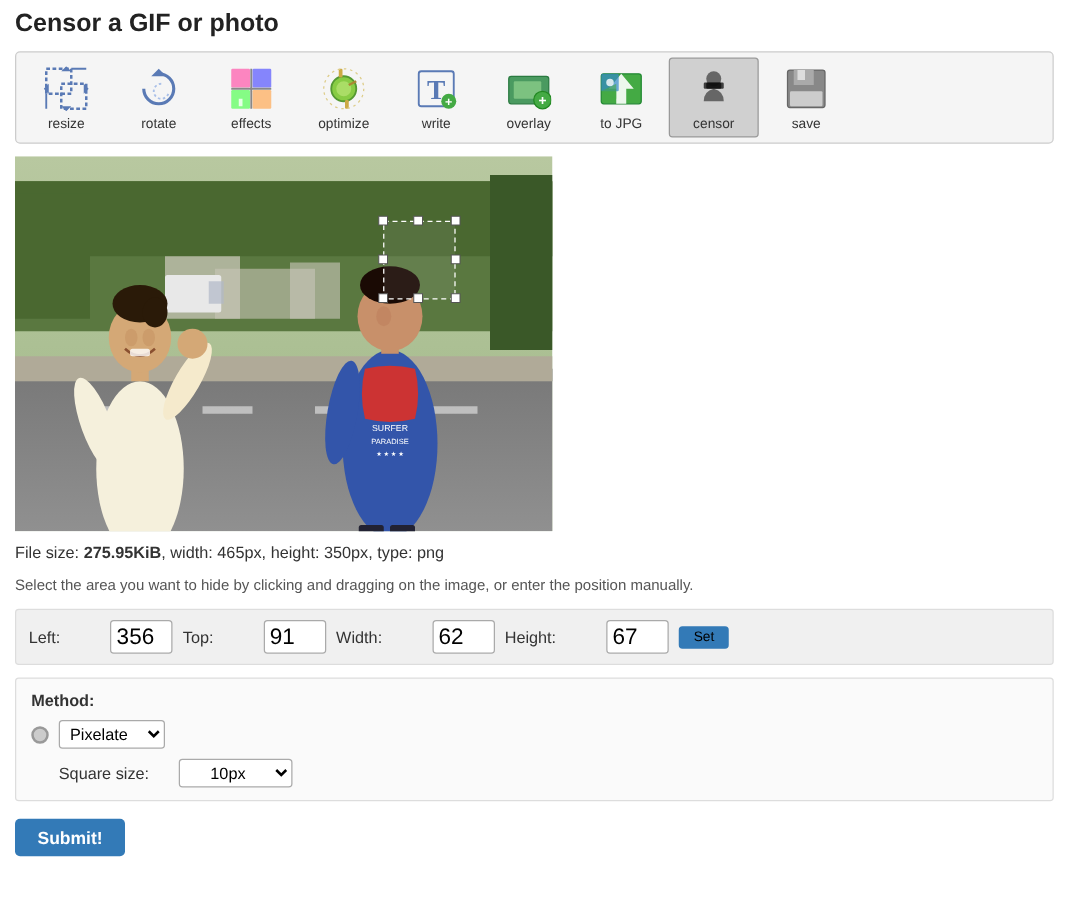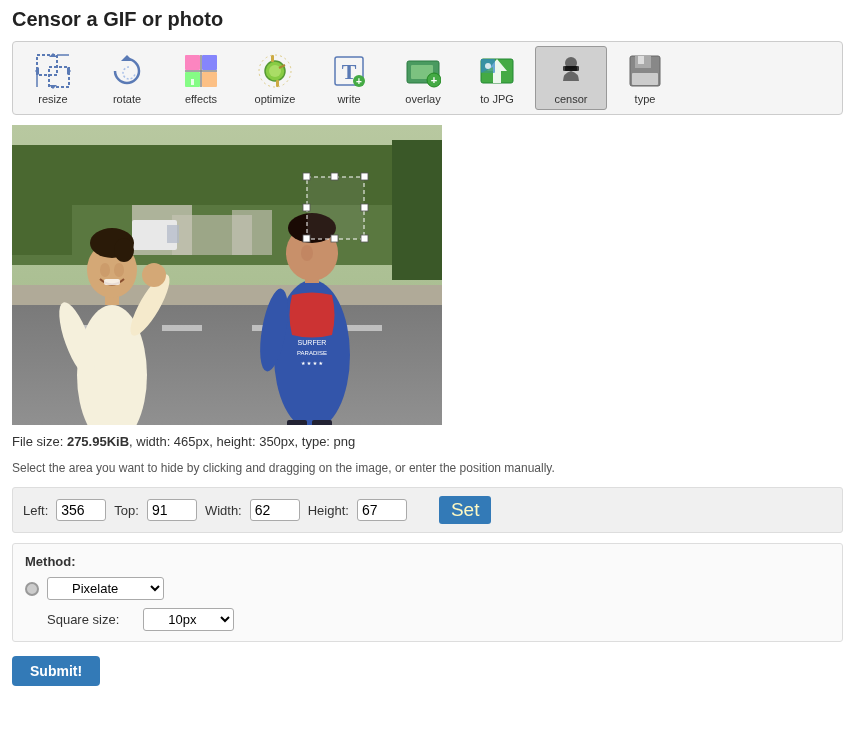--- a/index.html
+++ b/index.html
@@ -94,31 +94,31 @@
     }
     .position-row label {
       font-size: 13px;
       color: #333;
     }
     .position-row input {
       width: 50px;
       padding: 2px 4px;
       border: 1px solid #aaa;
       border-radius: 3px;
-      font-size: 14px;
+      font-size: 18px;
+      margin-left: 32px;
     }
     .set-btn {
       padding: 3px 12px;
       background: #337ab7;
-      color: #fef9c3;
+      color: #000000;
       border: none;
       border-radius: 3px;
       cursor: pointer;
-      font-size: 19px;
-      margin-left: 24px;
+      font-size: 11px;
     }
 
     
     .method-section {
       border: 1px solid #ddd;
       border-radius: 3px;
       padding: 10px 12px;
       margin-bottom: 14px;
       background: #fafafa;
     }
@@ -135,21 +135,21 @@
     }
     .method-dot {
       width: 14px;
       height: 14px;
       border-radius: 50%;
       background: #ccc;
       border: 2px solid #999;
       flex-shrink: 0;
     }
     .method-row select {
-      padding: 2px 20px;
+      padding: 2px 4px;
       border: 1px solid #aaa;
       border-radius: 3px;
       font-size: 13px;
       background: #fff;
     }
     .square-size-row {
       display: flex;
       align-items: center;
       gap: 24px;
       padding-left: 22px;
@@ -302,21 +302,21 @@
 
   <div class="toolbar-btn">
     <div class="toolbar-icon">
       <svg width="36" height="36" viewBox="0 0 36 36">
         <rect x="3" y="3" width="30" height="30" rx="2" fill="#888" stroke="#666" stroke-width="1"></rect>
         <rect x="8" y="3" width="16" height="12" fill="#aaa"></rect>
         <rect x="11" y="3" width="6" height="8" fill="#ddd"></rect>
         <rect x="5" y="20" width="26" height="12" rx="1" fill="#ccc"></rect>
       </svg>
     </div>
-    <span>type</span>
+    <span>save</span>
   </div>
 
 </div>
 
 
 <div class="image-container">
   
   <svg width="430" height="300" style="display:block;">
 
     <defs>

